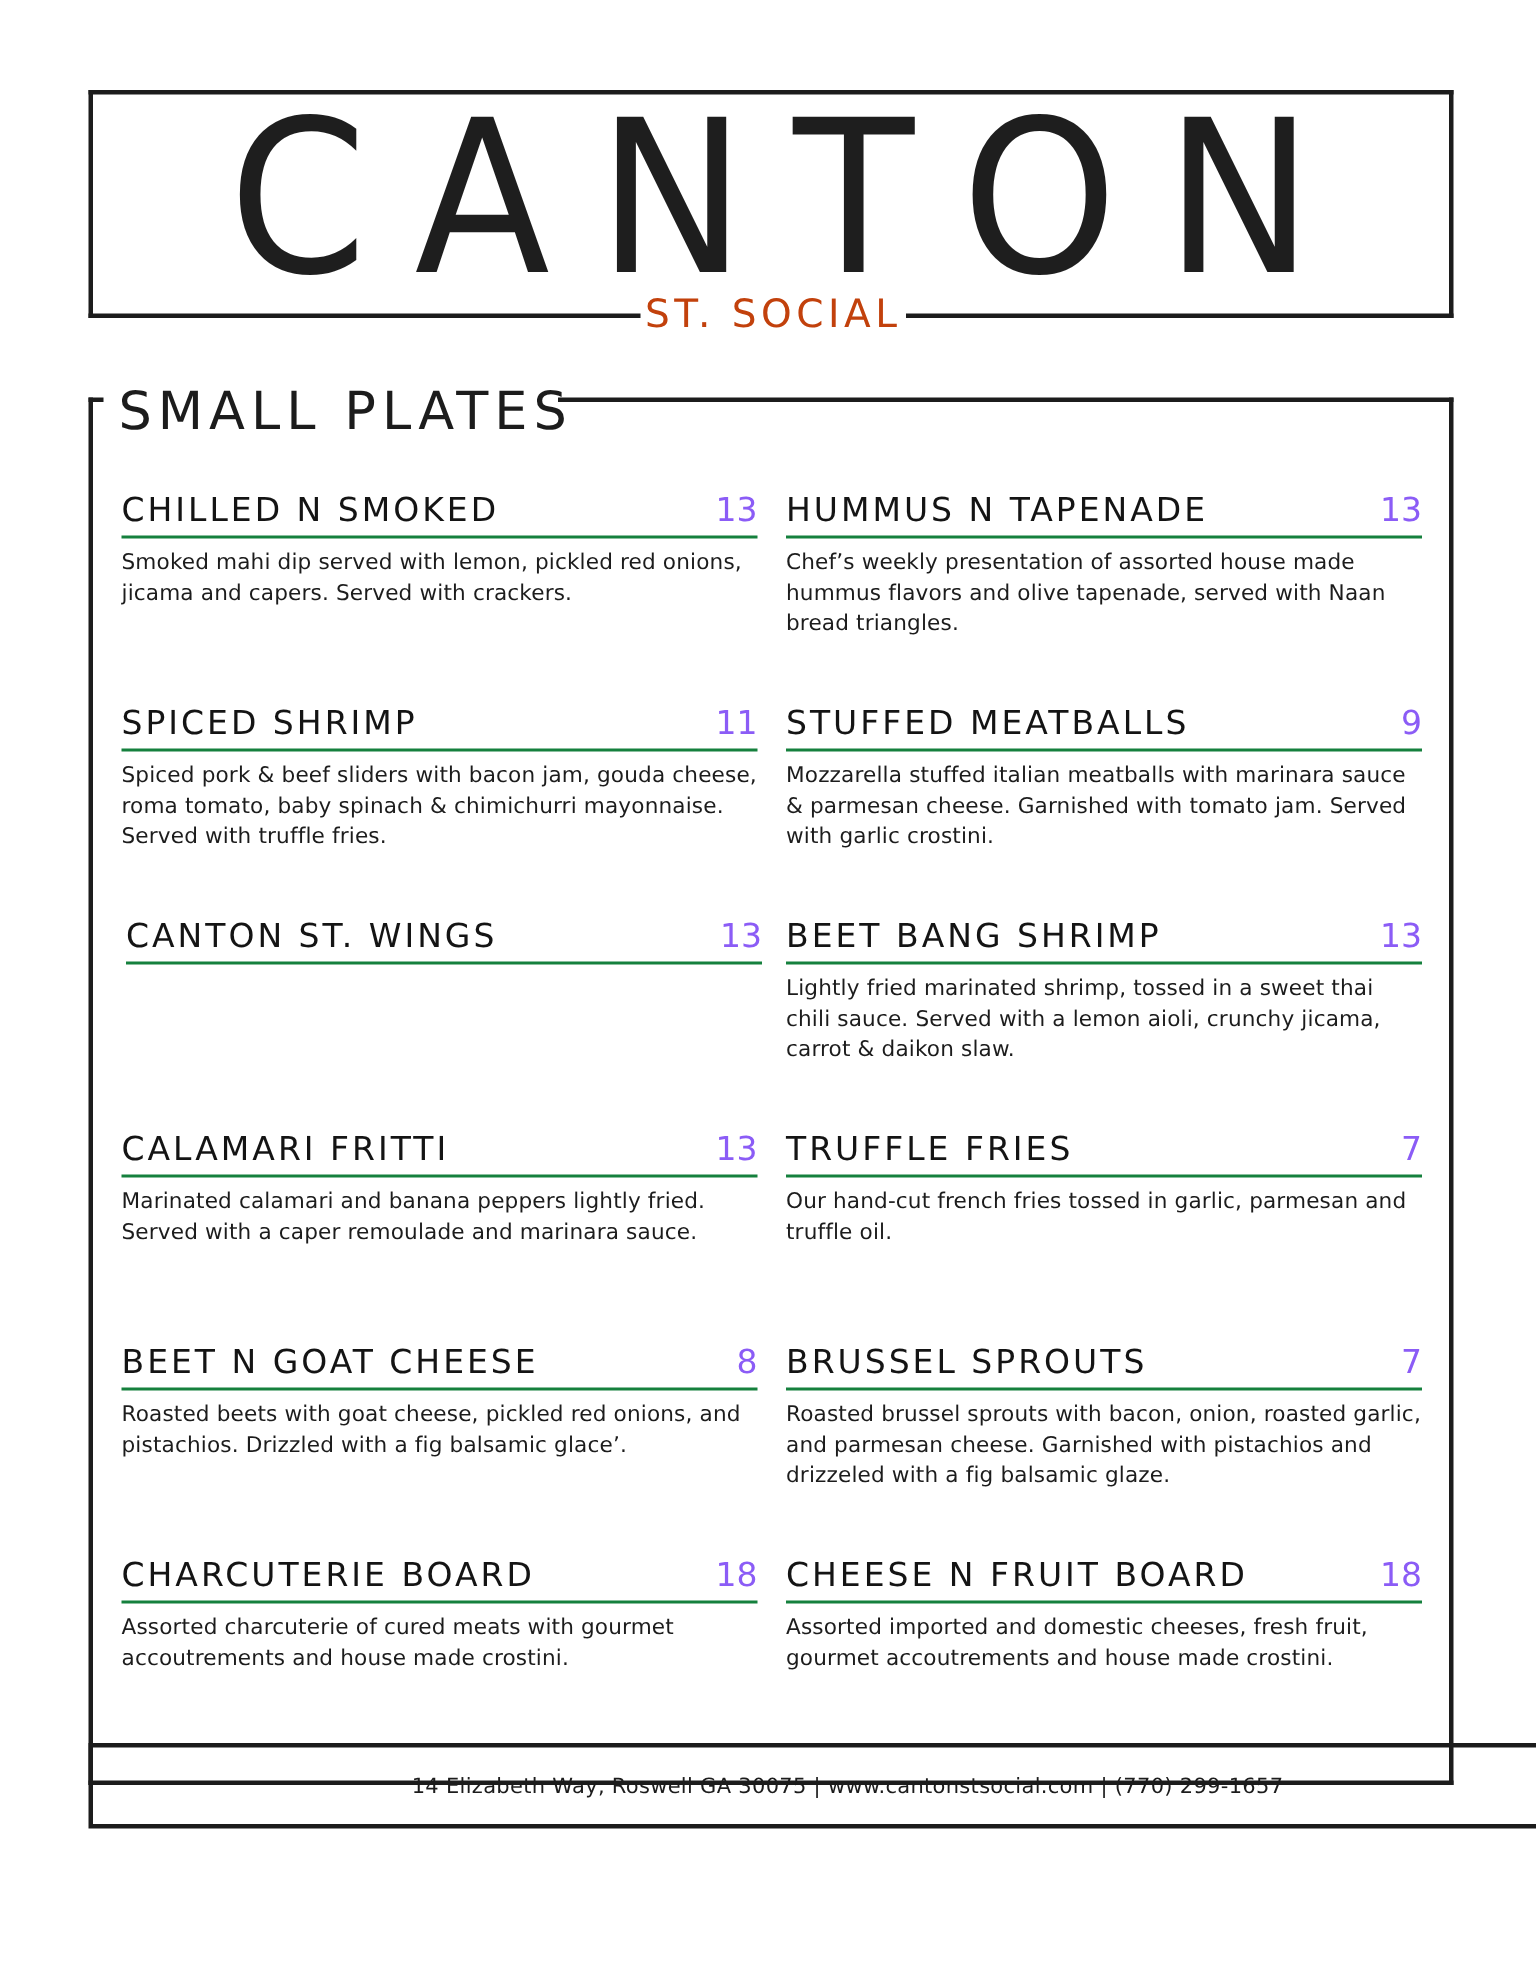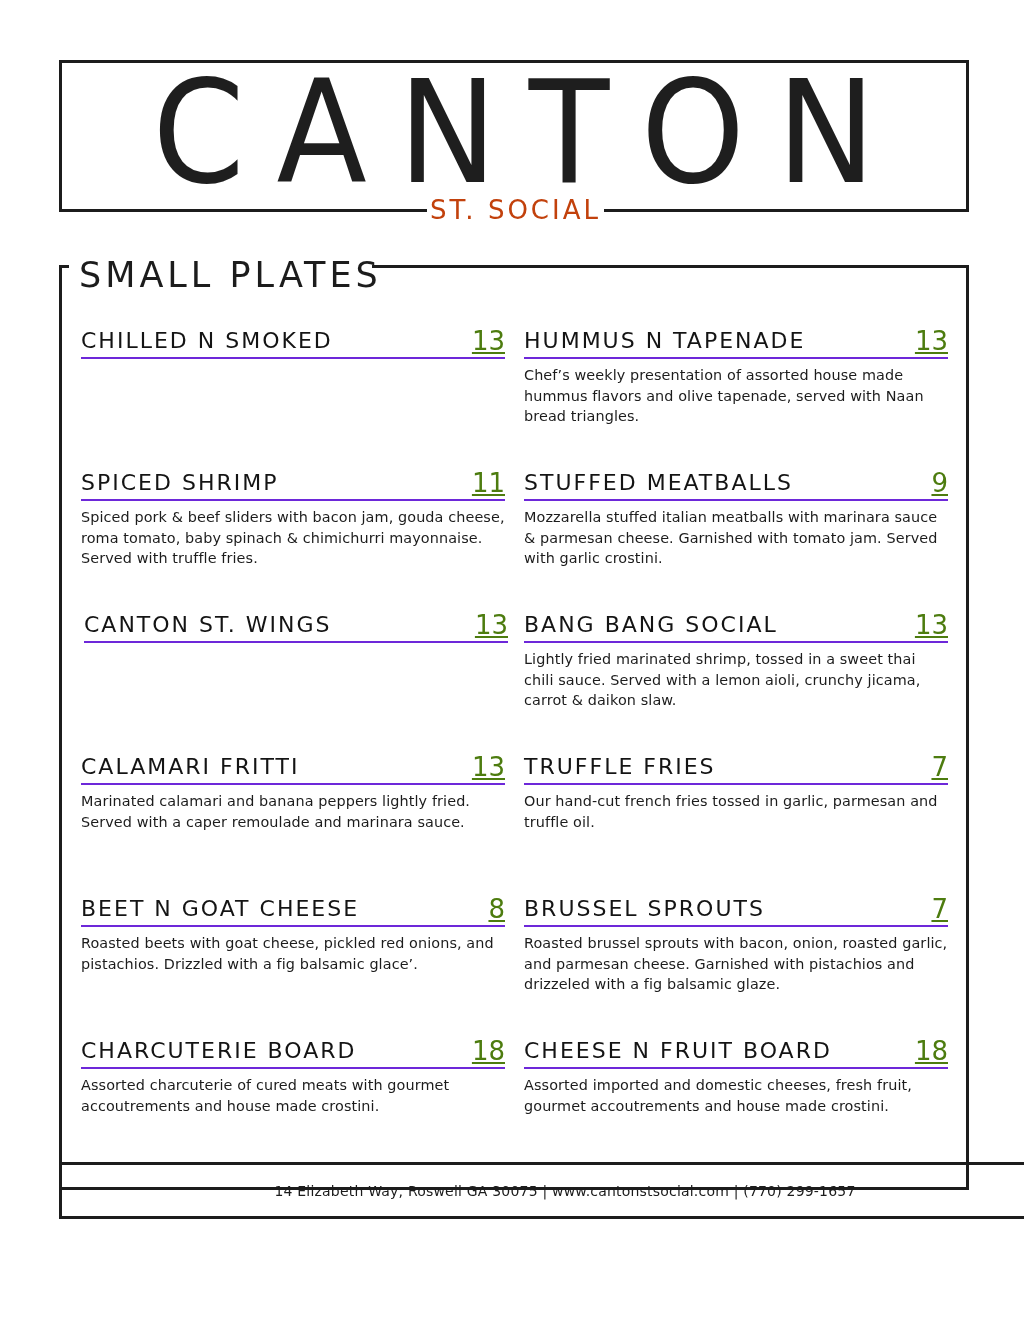--- a/index.html
+++ b/index.html
@@ -37,24 +37,24 @@
   .section-top-right { position: absolute; left: 372px; top: 265px; width: 597px; height: 3px; background: #1c1c1c; }
   .section-title {
     position: absolute; left: 79px; top: 243px; font-size: 35px; line-height: 40px;
     letter-spacing: 4px; color: #1c1c1c; margin-top: 12px;
   }
 
   
   .menu-item { position: absolute; width: 424px; }
   .item-head {
     display: flex; justify-content: space-between; align-items: flex-end;
-    height: 33px; border-bottom: 2px solid #6d28d9; padding-bottom: 4px;
+    height: 33px; border-bottom: 2px solid #15803d; padding-bottom: 4px;
   }
   .item-name { font-size: 22px; line-height: 24px; letter-spacing: 2px; color: #141414; white-space: nowrap; }
-  .item-price { font-size: 26px; line-height: 24px; color: #4d7c0f; text-decoration: underline; }
+  .item-price { font-size: 22px; line-height: 24px; color: #8b5cf6; }
   .item-desc {
     margin-top: 6px; font-size: 14.4px; line-height: 20.5px; color: #1c1c1c; letter-spacing: 0.1px;
   }
 
   
   .footer-box {
     position: absolute; left: 59px; top: 1162px; width: 1012px; height: 57px;
     border: 3px solid #1c1c1c; display: flex; align-items: center; justify-content: center;
   }
   .footer-text { font-size: 14px; color: #1c1c1c; letter-spacing: 0.2px; }
@@ -71,20 +71,21 @@
 <div class="section-box"></div>
 <div class="section-top-left"></div>
 <div class="section-top-right"></div>
 <div class="section-title">SMALL PLATES</div>
 
 <div class="menu-item" style="left:81px; top:326px;">
   <div class="item-head">
     <span class="item-name">CHILLED N SMOKED</span>
     <span class="item-price">13</span>
   </div>
+  <div class="item-desc">Smoked mahi dip served with lemon, pickled red onions, jicama and capers. Served with crackers.</div>
 </div>
 <div class="menu-item" style="left:524px; top:326px;">
   <div class="item-head">
     <span class="item-name">HUMMUS N TAPENADE</span>
     <span class="item-price">13</span>
   </div>
   <div class="item-desc">Chef’s weekly presentation of assorted house made hummus flavors and olive tapenade, served with Naan bread triangles.</div>
 </div>
 
 <div class="menu-item" style="left:81px; top:468px;">
@@ -103,21 +104,21 @@
 </div>
 
 <div class="menu-item" style="left:84px; top:610px;">
   <div class="item-head">
     <span class="item-name">CANTON ST. WINGS</span>
     <span class="item-price">13</span>
   </div>
 </div>
 <div class="menu-item" style="left:524px; top:610px;">
   <div class="item-head">
-    <span class="item-name">BANG BANG SOCIAL</span>
+    <span class="item-name">BEET BANG SHRIMP</span>
     <span class="item-price">13</span>
   </div>
   <div class="item-desc">Lightly fried marinated shrimp, tossed in a sweet thai chili sauce. Served with a lemon aioli, crunchy jicama, carrot &amp; daikon slaw.</div>
 </div>
 
 <div class="menu-item" style="left:81px; top:752px;">
   <div class="item-head">
     <span class="item-name">CALAMARI FRITTI</span>
     <span class="item-price">13</span>
   </div>

